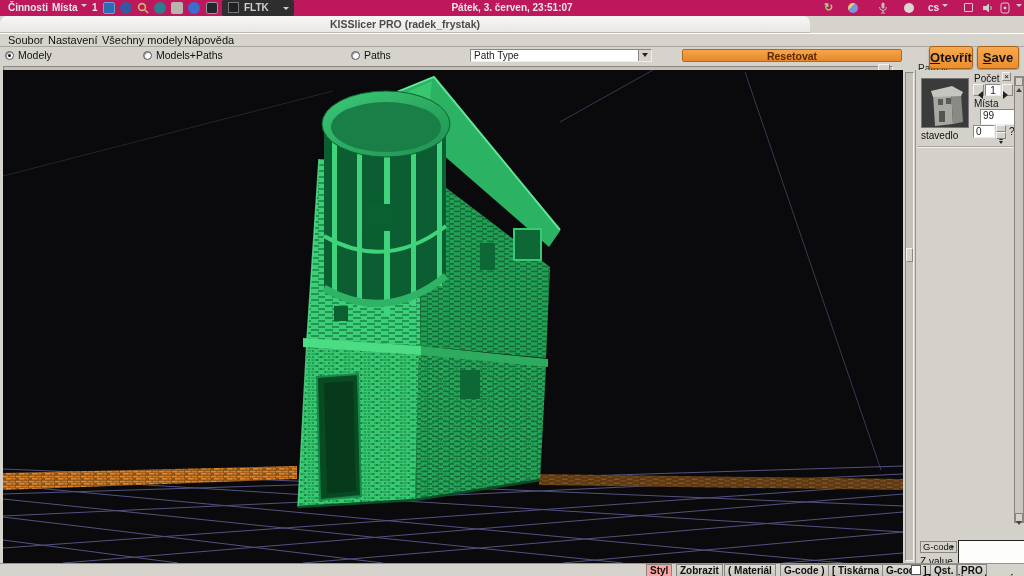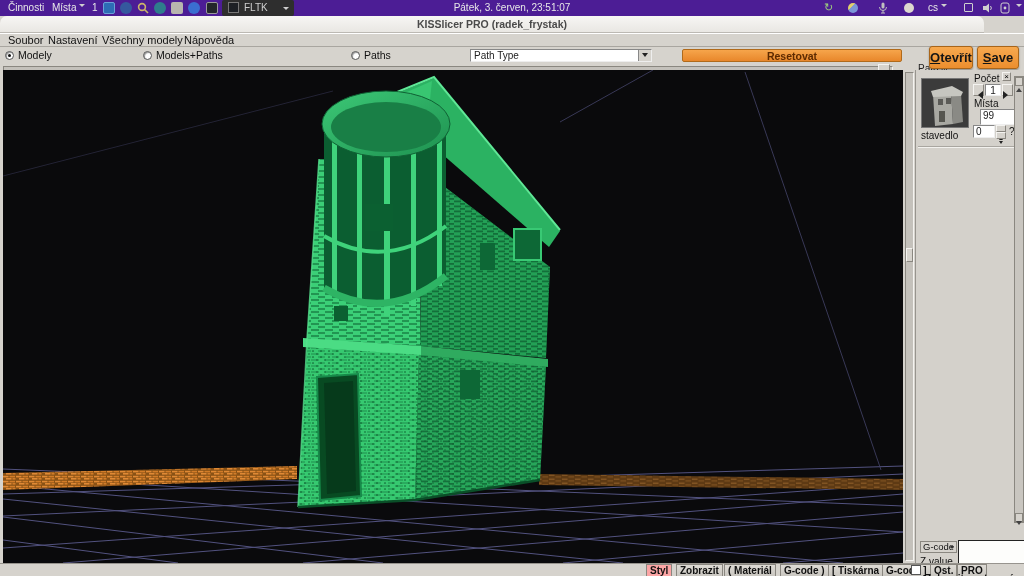--- a/index.html
+++ b/index.html
@@ -1,33 +1,33 @@
 <!DOCTYPE html>
 <html><head>
 <meta charset="utf-8">
 <style>
   * { margin:0; padding:0; box-sizing:border-box; }
   html,body { width:1024px; height:576px; overflow:hidden; background:#000; }
   body { font-family:"Liberation Sans", sans-serif; position:relative; }
   .abs { position:absolute; }
 
   
-  #panel { left:0; top:0; width:1024px; height:16px; background:#4c1d95; color:#e8e8e8;
-           font-size:10px; line-height:16px; }
+  #panel { left:0; top:0; width:1024px; height:16px; background:#be185d; color:#e8e8e8;
+           font-size:10px; line-height:16px;font-weight:bold; }
   #panel .pitem { position:absolute; top:0; height:16px; white-space:nowrap; cursor:default; }
   .caret { display:inline-block; width:0; height:0; border:3px solid transparent;
            border-top-color:#cfcfcf; margin-left:3px; vertical-align:1px; }
   .appicon { position:absolute; top:2px; width:12px; height:12px; border-radius:2px; }
   .trayglyph { color:#9fd27e; font-size:11px; }
   #fltk-box { position:absolute; top:0; left:222px; height:16px; width:72px;
               background:#2e2e2e; border-radius:2px; }
 
   
   #win { left:0; top:16px; width:1024px; height:560px; background:#d6d3cd; }
-  #titlebar { left:0; top:0; width:984px; height:17px; background:linear-gradient(#f7f6f4,#e9e7e3);
+  #titlebar { left:0; top:0; width:810px; height:17px; background:linear-gradient(#f7f6f4,#e9e7e3);
               border-bottom:1px solid #bcb9b3; border-radius:7px 7px 0 0; text-align:center; }
   #titlebar .t { font-size:10.5px; font-weight:bold; color:#4a4a4a; line-height:17px; }
 
   #menubar { left:0; top:17px; width:1024px; height:14px; background:#d6d3cd;
              border-top:1px solid #fff; border-bottom:1px solid #a9a6a0; }
   .menuitem { position:absolute; top:0; height:13px; font-size:11px; line-height:13px; color:#111;
               padding:0 4px; cursor:default; }
 
   #optrow { left:0; top:32px; width:1024px; height:15px; background:#d6d3cd; }
   .radio { position:absolute; top:3px; width:9px; height:9px; border-radius:50%;

